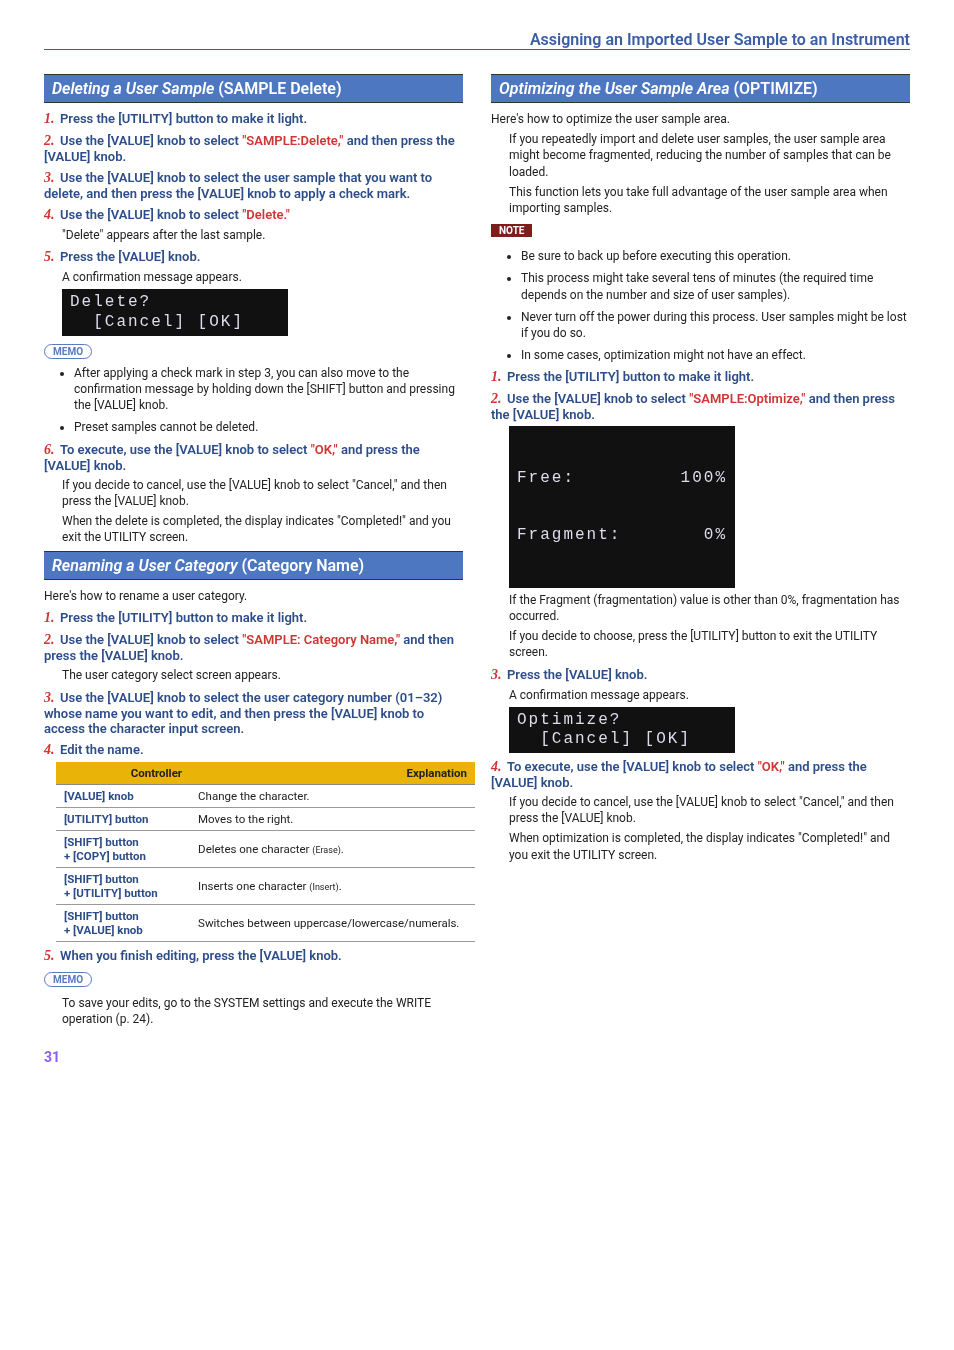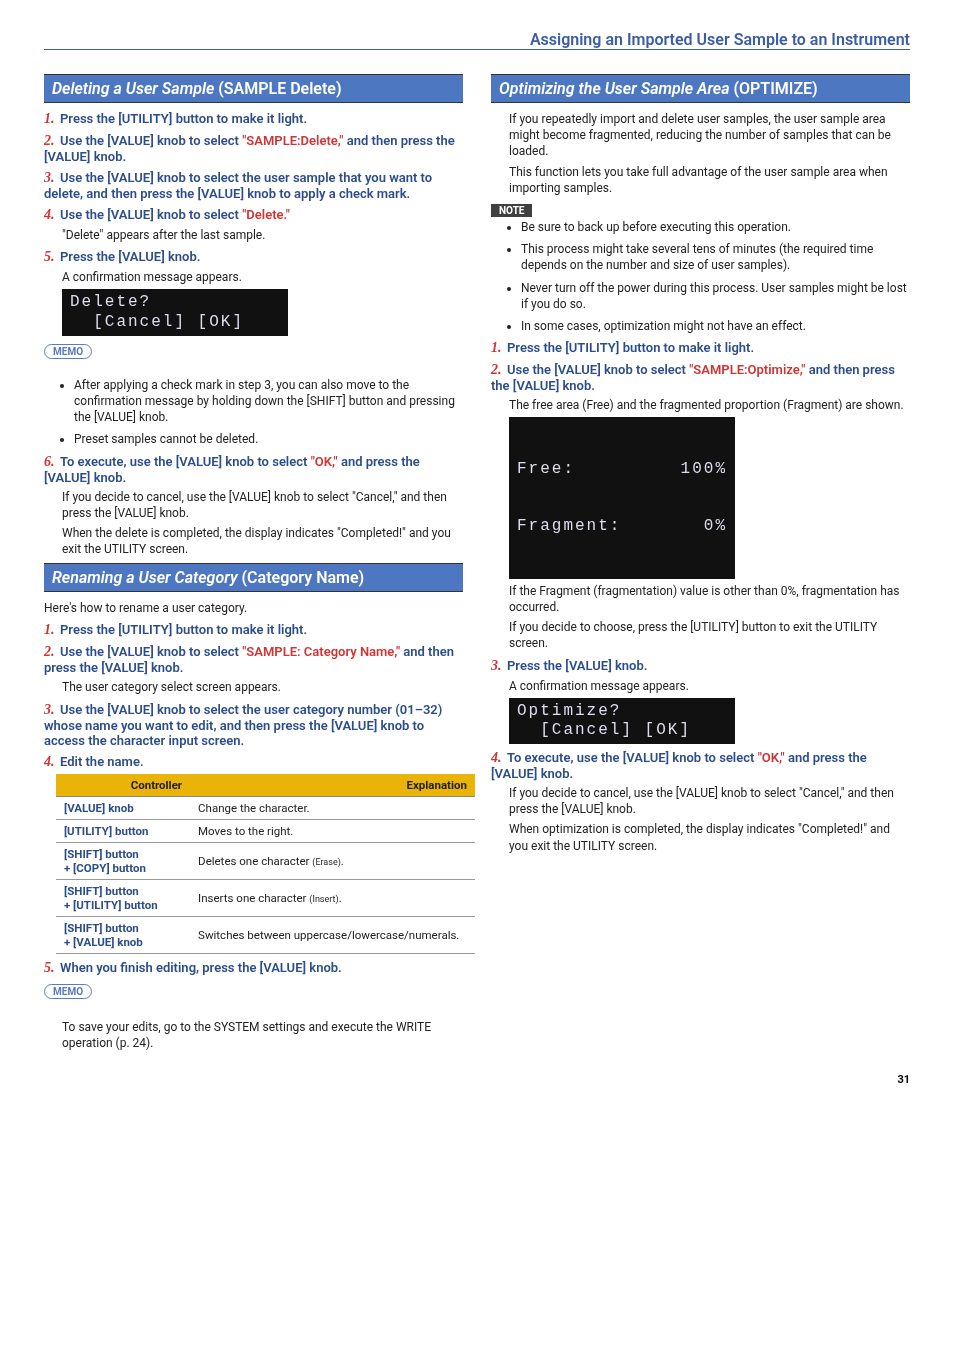--- a/index.html
+++ b/index.html
@@ -71,31 +71,31 @@
   }
   .memo-pill {
     display: inline-block;
     background: #fff;
     border: 1.5px solid #5a7bc0;
     color: #5a7bc0;
     font-weight: 700;
     font-size: 10px;
     padding: 1px 8px;
     border-radius: 9px;
-    margin: 4px 0 16px 0;
+    margin: 4px 0 4px 0;
     text-align: center;
   }
   .note-pill {
     display: inline-block;
-    background: #404040;
+    background: #7f1d1d;
     color: #fff;
     font-weight: 700;
     font-size: 10px;
     padding: 1px 8px;
-    margin: 4px 0 0 0;
+    margin: 4px 0 9px 0;
   }
   ul.bullets {
     margin: 2px 0 4px 30px;
     padding: 0;
   }
   ul.bullets li {
     margin-bottom: 6px;
     line-height: 1.35;
   }
   .lcd {
@@ -129,24 +129,24 @@
     border-bottom: 1px solid #999;
     vertical-align: middle;
   }
   table.ctl td.controller {
     color: #2d4d8a;
     font-weight: 700;
     width: 32%;
   }
   table.ctl .small { font-size: 9px; }
   .pagenum {
-    text-align: right;
-    font-weight: 700;
-    color: #000000;
-    font-size: 11px;
+    text-align: left;
+    font-weight: 700;
+    color: #8b5cf6;
+    font-size: 14px;
     margin-top: 18px;
   }
   .lcd-row { display:flex; justify-content:space-between; }
 </style>
 </head>
 <body>
 
 <div class="page">
   <div class="header-title">Assigning an Imported User Sample to an Instrument</div>
 
@@ -235,35 +235,35 @@
       <div class="memo-pill">MEMO</div>
       <div class="body-text">To save your edits, go to the SYSTEM settings and execute the WRITE operation (p. 24).</div>
     </div>
 
     <div class="col">
 
       <div class="section-head">
         <span>Optimizing the User Sample Area </span><span class="sub">(OPTIMIZE)</span>
       </div>
 
+      <div class="body-text" style="margin-left:0">Here's how to optimize the user sample area.</div>
       <div class="body-text">If you repeatedly import and delete user samples, the user sample area might become fragmented, reducing the number of samples that can be loaded.</div>
       <div class="body-text">This function lets you take full advantage of the user sample area when importing samples.</div>
 
       <div class="note-pill">NOTE</div>
       <ul class="bullets">
         <li>Be sure to back up before executing this operation.</li>
         <li>This process might take several tens of minutes (the required time depends on the number and size of user samples).</li>
         <li>Never turn off the power during this process. User samples might be lost if you do so.</li>
         <li>In some cases, optimization might not have an effect.</li>
       </ul>
 
       <div class="step"><span class="step-num">1.</span><span class="step-text">Press the [UTILITY] button to make it light.</span></div>
 
       <div class="step"><span class="step-num">2.</span><span class="step-text"><span>Use the [VALUE] knob to select </span><span class="inline-red">"SAMPLE:Optimize,"</span><span> and then press the [VALUE] knob.</span></span></div>
-      <div class="body-text">The free area (Free) and the fragmented proportion (Fragment) are shown.</div>
 
       <div class="lcd">
         <div class="lcd-row"><span>Free:</span><span>100%</span></div>
         <div class="lcd-row"><span>Fragment:</span><span>0%</span></div>
       </div>
 
       <div class="body-text">If the Fragment (fragmentation) value is other than 0%, fragmentation has occurred.</div>
       <div class="body-text">If you decide to choose, press the [UTILITY] button to exit the UTILITY screen.</div>
 
       <div class="step"><span class="step-num">3.</span><span class="step-text">Press the [VALUE] knob.</span></div>

